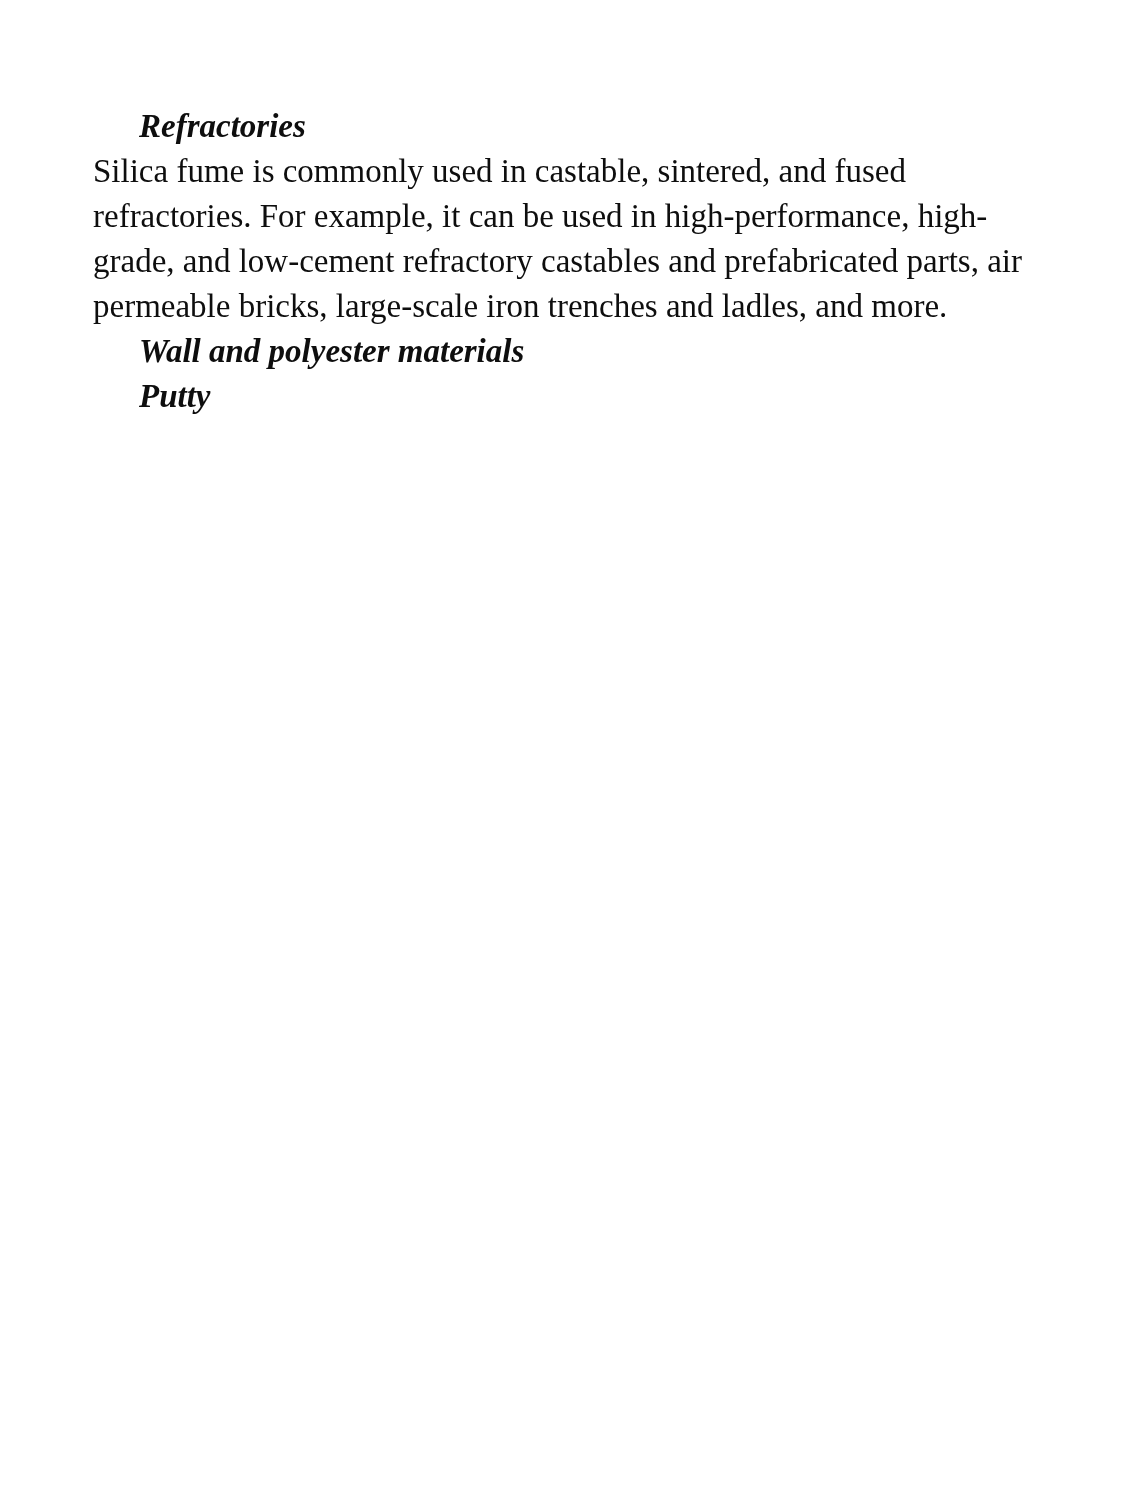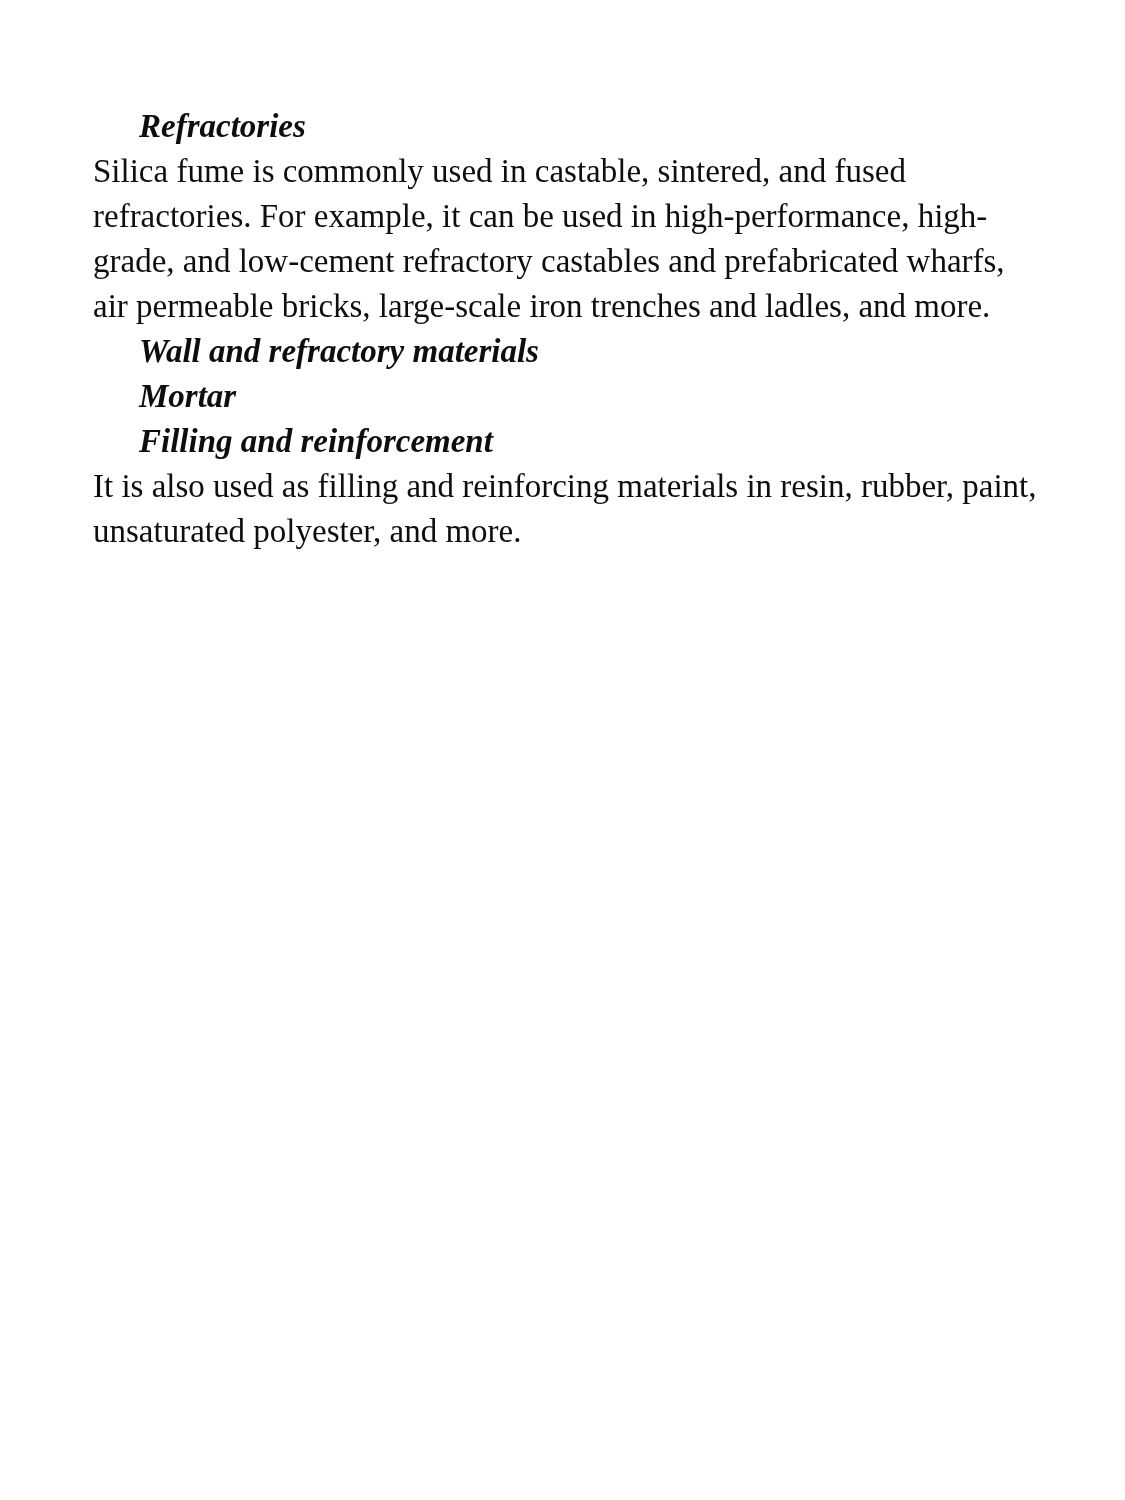--- a/index.html
+++ b/index.html
@@ -44,35 +44,31 @@
     }
   </style>
 </head>
 <body>
 
 <div class="page">
   <div class="text-block">
 
     <div class="section">
       <p class="section-heading">Refractories</p>
-      <p class="section-body">Silica fume is commonly used in castable, sintered, and fused refractories. For example, it can be used in high-performance, high-grade, and low-cement refractory castables and prefabricated wharfs, air permeable bricks, large-scale iron trenches and ladles, and more.</p>
+      <p class="section-body">Silica fume is commonly used in castable, sintered, and fused refractories. For example, it can be used in high-performance, high-grade, and low-cement refractory castables and prefabricated parts, air permeable bricks, large-scale iron trenches and ladles, and more.</p>
     </div>
 
 
     <div class="section">
     </div>
 
     <div class="section">
-      <p class="section-heading">Wall and refractory materials</p>
+      <p class="section-heading">Wall and polyester materials</p>
     </div>
 
     <div class="section">
-      <p class="section-heading">Mortar</p>
+      <p class="section-heading">Putty</p>
     </div>
 
-    <div class="section">
-      <p class="section-heading">Filling and reinforcement</p>
-      <p class="section-body">It is also used as filling and reinforcing materials in resin, rubber, paint, unsaturated polyester, and more.</p>
-    </div>
 
 
   </div>
 </div>
 
 </body></html>

